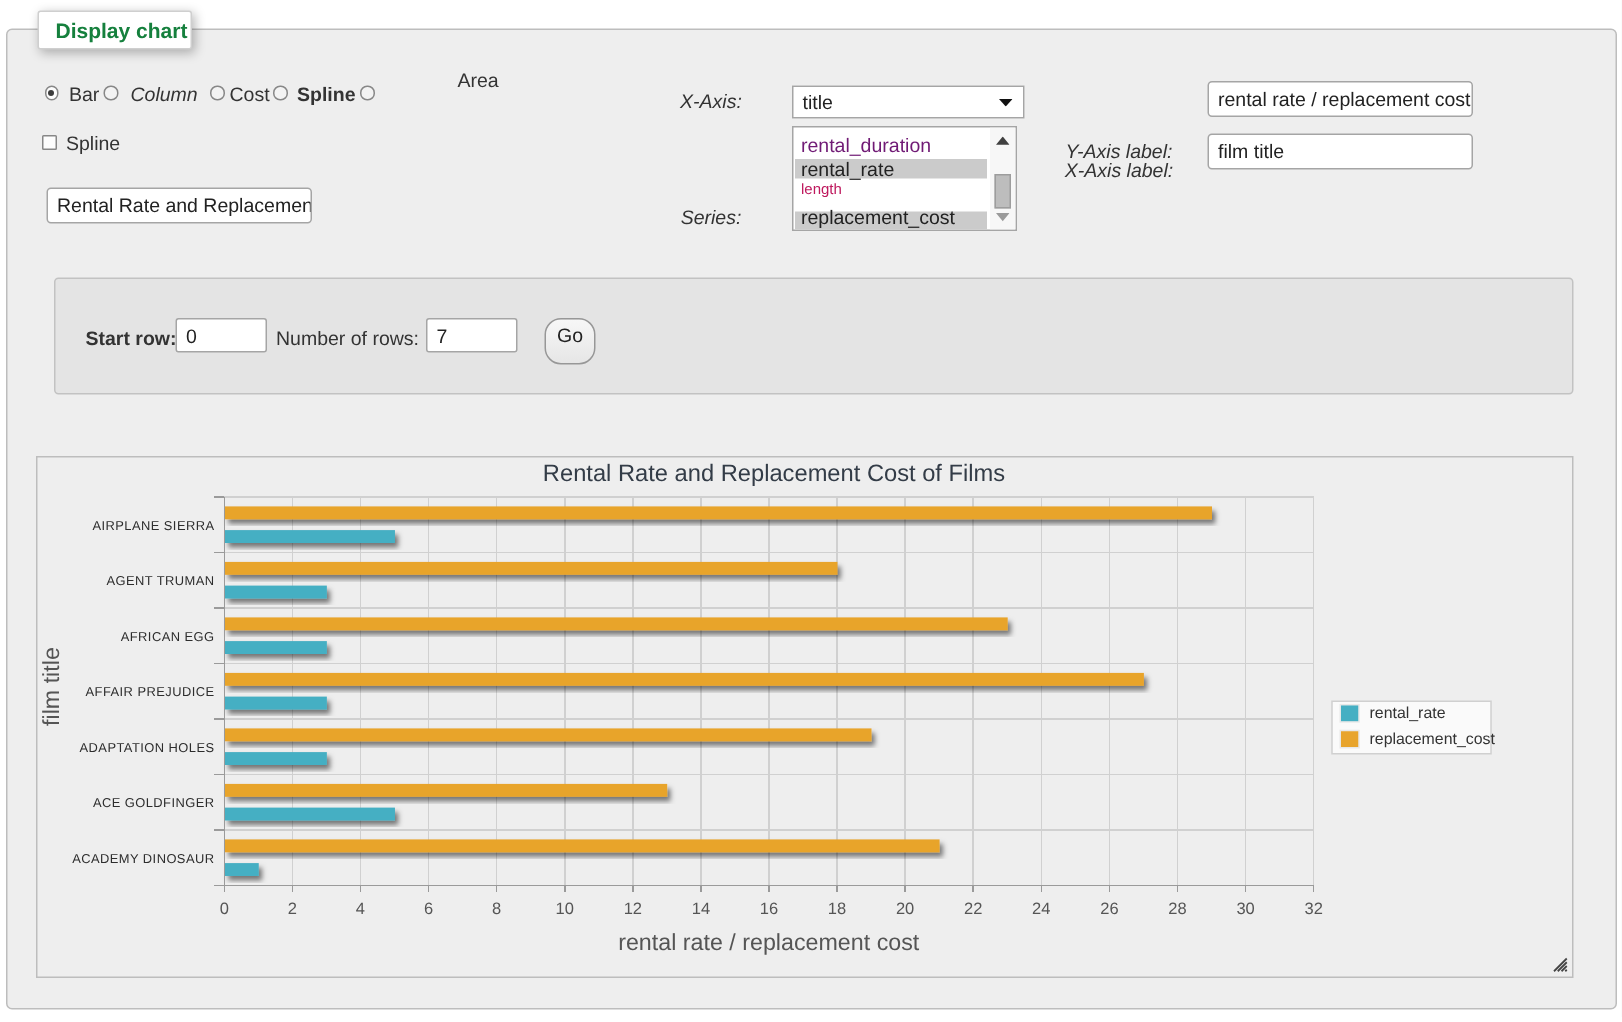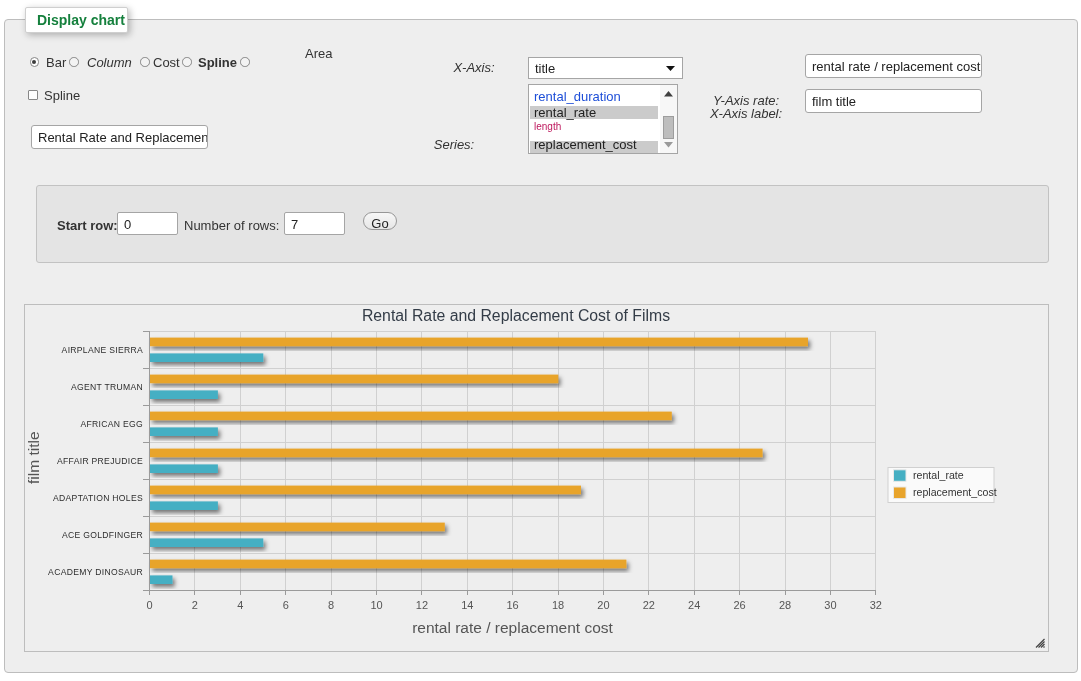--- a/index.html
+++ b/index.html
@@ -46,57 +46,57 @@
 
 <div class="abs lbl rt" style="left:424px;top:60px;width:100px;">X-Axis:</div>
 <div class="abs tin" style="left:528px;top:57px;width:155px;height:22px;border-radius:0;">
     <span>title</span>
   <svg style="position:absolute;right:7px;top:8px;" width="9" height="5">
       <path d="M0 0 L9 0 L4.5 5 Z" fill="#111"></path>
     </svg>
 </div>
 
 <div class="abs" id="mselect" style="left:528px;top:84px;width:150px;height:70px;background:#fff;border:1px solid #a5a5a5;box-sizing:border-box;overflow:hidden;">
-  <div class="abs" style="left:5px;top:4px;font-size:13px;color:#1d4ed8;text-align:right;">rental_duration</div>
+  <div class="abs" style="left:5px;top:4px;font-size:13px;color:#701a75;text-align:right;">rental_duration</div>
   <div class="abs" style="left:1px;top:20.5px;width:128px;height:13px;background:#cbcbcb;"></div>
   <div class="abs" style="left:5px;top:20px;font-size:13px;color:#222;">rental_rate</div>
   <div class="abs" style="left:5px;top:36px;font-size:10px;color:#be185d;">length</div>
   <div class="abs" style="left:1px;top:55.5px;width:128px;height:12px;background:#cbcbcb;"></div>
   <div class="abs" style="left:5px;top:52px;font-size:13px;color:#222;">replacement_cost</div>
   <div class="abs" style="right:0;top:0;width:17px;height:68px;background:#f7f7f7;">
     <svg style="position:absolute;left:4px;top:6px;" width="9" height="6">
         <path d="M4.5 0 L9 5.5 L0 5.5 Z" fill="#404040"></path>
       </svg>
     <div style="position:absolute;left:3px;top:31px;width:11px;height:23px;background:#bdbdbd;border:1px solid #9d9d9d;box-sizing:border-box;"></div>
     <svg style="position:absolute;left:4px;bottom:5px;" width="9" height="6">
         <path d="M0 0 L9 0 L4.5 5.5 Z" fill="#9a9a9a"></path>
       </svg>
   </div>
 </div>
-<div class="abs lbl rt" style="left:404px;top:137px;width:100px;">Series:</div>
+<div class="abs lbl rt" style="left:424px;top:137px;width:100px;">Series:</div>
 
 <div class="abs lbl rt" style="left:696px;top:60px;width:100px;margin-top:46px;">X-Axis label:</div>
 <div class="abs tin" style="left:805px;top:54px;width:177px;height:24px;">
     <span>rental rate / replacement cost</span>
   </div>
-<div class="abs lbl rt" style="left:696px;top:93px;width:100px;">Y-Axis rate:</div>
+<div class="abs lbl rt" style="left:696px;top:93px;width:100px;">Y-Axis label:</div>
 <div class="abs tin" style="left:805px;top:89px;width:177px;height:24px;">
     <span>film title</span>
   </div>
 
 <div class="abs" id="panel"></div>
 <div class="abs lbl" style="left:57px;top:218px;font-weight:bold;">Start row:</div>
 <div class="abs tin" style="left:117px;top:212px;width:61px;height:23px;border-radius:2px;">
     <span>0</span>
   </div>
 <div class="abs lbl" style="left:184px;top:218px;">Number of rows:</div>
 <div class="abs tin" style="left:284px;top:212px;width:61px;height:23px;border-radius:2px;">
     <span>7</span>
   </div>
-<div class="abs" style="left:363px;top:212px;width:34px;height:18px;border:1px solid #979797;border-radius:11px;background:linear-gradient(#f7f7f7,#e6e6e6);box-sizing:border-box;text-align:center;font-size:13px;color:#222;line-height:21px;">Go</div>
+<div class="abs" style="left:363px;top:212px;width:34px;height:31px;border:1px solid #979797;border-radius:11px;background:linear-gradient(#f7f7f7,#e6e6e6);box-sizing:border-box;text-align:center;font-size:13px;color:#222;line-height:21px;">Go</div>
 
 <div class="abs" id="chartbox"></div>
 <svg class="abs" style="left:0;top:0;" width="1081" height="681" viewBox="0 0 1081 681">
   <defs>
     <filter id="sh" x="-30%" y="-30%" width="160%" height="180%">
       <feDropShadow dx="2.2" dy="3" stdDeviation="1.9" flood-color="#000" flood-opacity="0.5"></feDropShadow>
     </filter>
   </defs>
   <g stroke="#d0d0d0" stroke-width="1" shape-rendering="crispEdges">
       <line x1="194.9" y1="331.3" x2="194.9" y2="590.3"></line>

